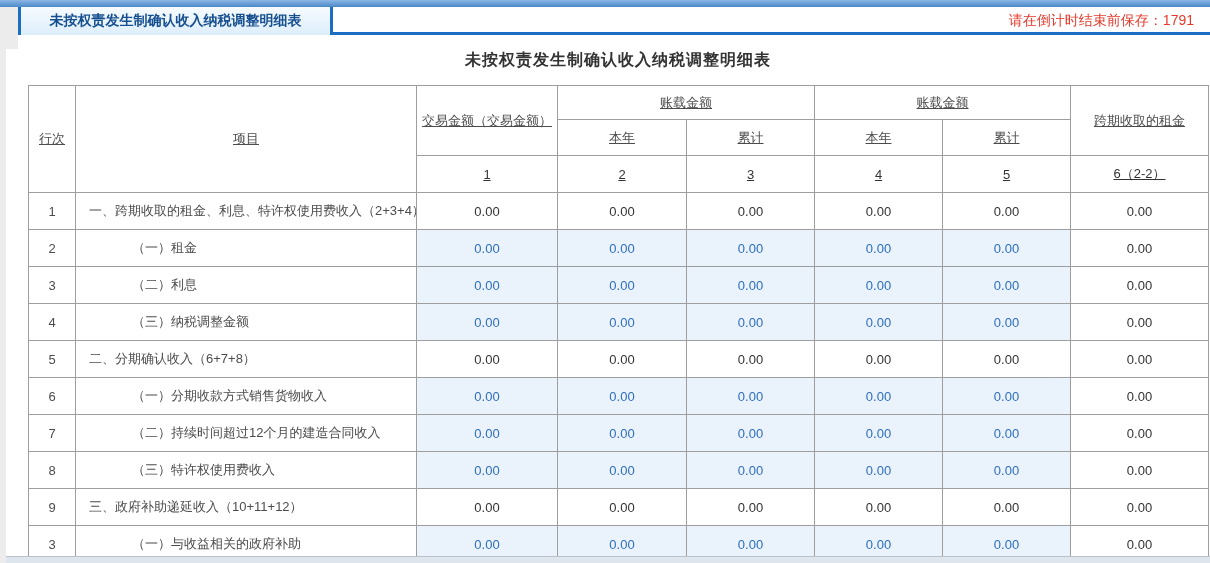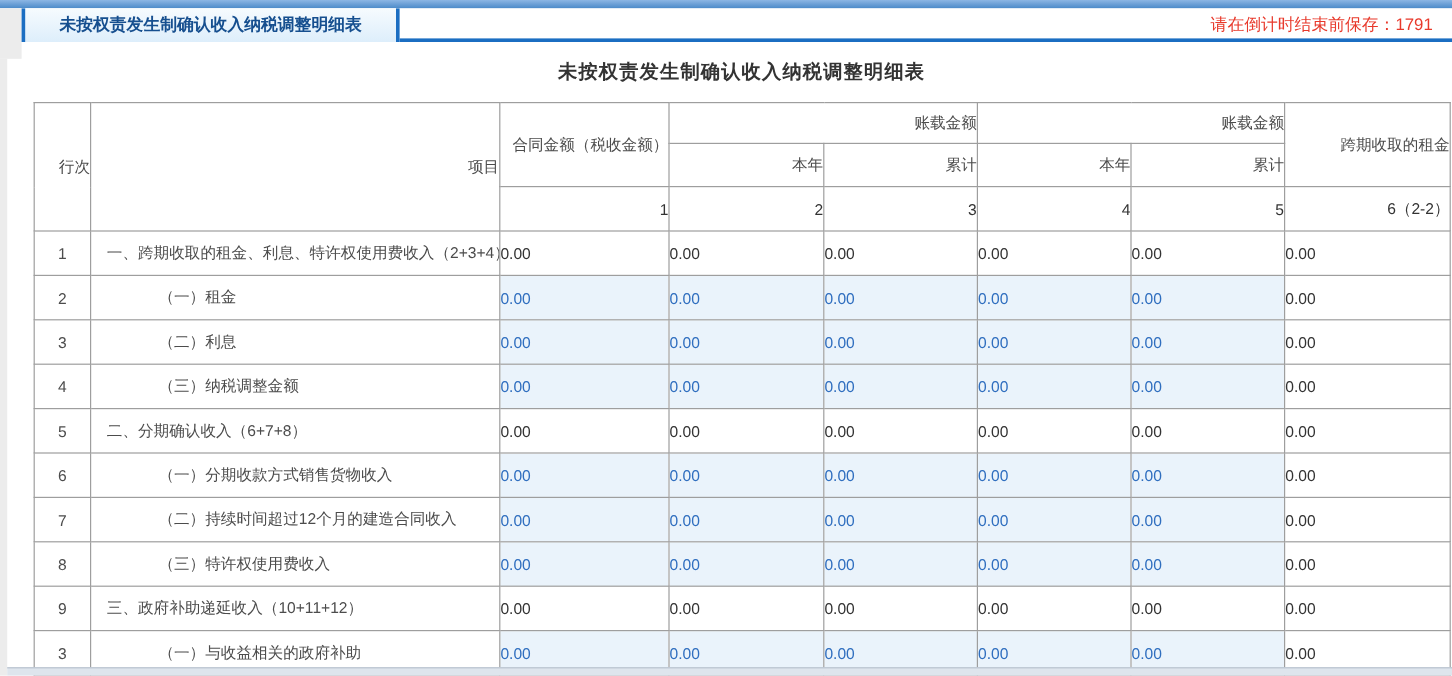--- a/index.html
+++ b/index.html
@@ -38,29 +38,29 @@
   
   table.form-table {
     position: absolute; left: 28px; top: 85px; width: 1180px;
     border-collapse: collapse; table-layout: fixed;
     font-size: 13px; color: #4c4c4c;
   }
   .form-table td, .form-table th {
     border: 1px solid #9e9e9e; font-weight: normal;
     overflow: hidden; white-space: nowrap; background: #fff;
   }
-  .form-table thead td { text-align: right; color: #4c4c4c; }
+  .form-table thead td { text-align: center; color: #4c4c4c; text-decoration: underline; }
   tr.hrow-a td { height: 34px; }
   tr.hrow-b td { height: 36px; }
   tr.hrow-c td { height: 37px; color: #333; }
   tr.data-row td { height: 37px; }
   td.cell-no { text-align: center; color: #4c4c4c; }
   td.cell-item { text-align: left; padding-left: 13px; }
   tr.detail td.cell-item { padding-left: 56px; }
-  td.cell-amount { text-align: left; color: #333; }
+  td.cell-amount { text-align: center; color: #333; }
   td.cell-amount.editable { background: #eaf3fb; color: #2f6ebf; cursor: text; }
 </style>
 </head>
 <body>
 
 <div class="top-bar"></div>
 
 <div class="tab-bar">
   <div class="tab-gutter"></div>
   <div class="active-tab">未按权责发生制确认收入纳税调整明细表</div>
@@ -80,21 +80,21 @@
     <col style="width:129px">
       <col style="width:128px">
       <col style="width:128px">
     <col style="width:128px">
       <col style="width:138px">
   </colgroup>
   <thead>
     <tr class="hrow-a">
       <td rowspan="3">行次</td>
       <td rowspan="3">项目</td>
-      <td rowspan="2">合同金额（税收金额）</td>
+      <td rowspan="2">交易金额（交易金额）</td>
       <td colspan="2">账载金额</td>
       <td colspan="2">账载金额</td>
       <td rowspan="2">跨期收取的租金</td>
     </tr>
     <tr class="hrow-b">
       <td>本年</td>
       <td>累计</td>
       <td>本年</td>
       <td>累计</td>
     </tr>

